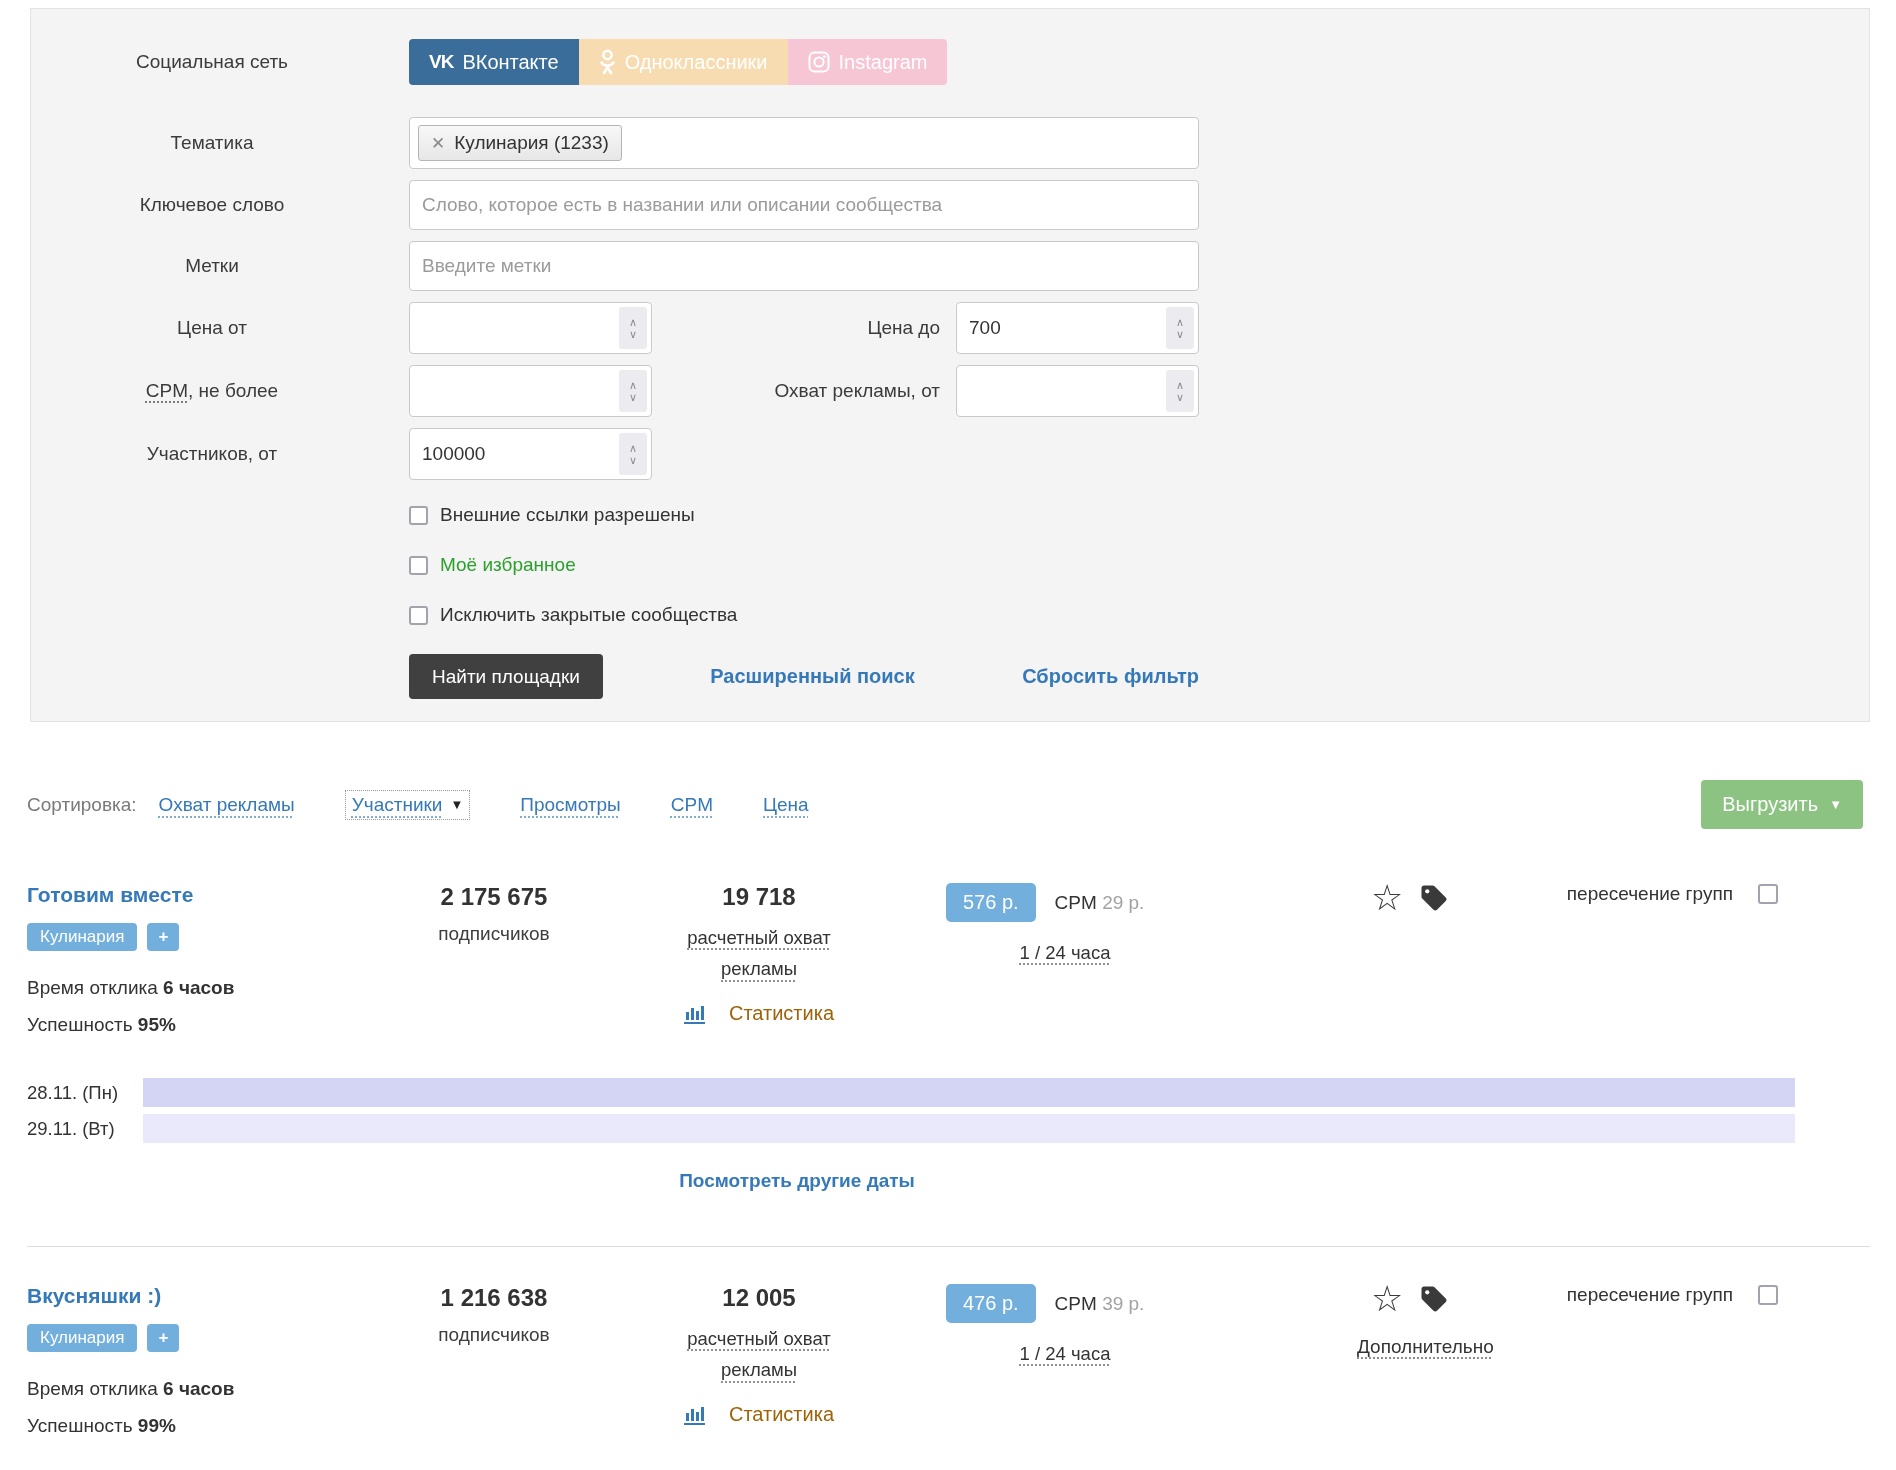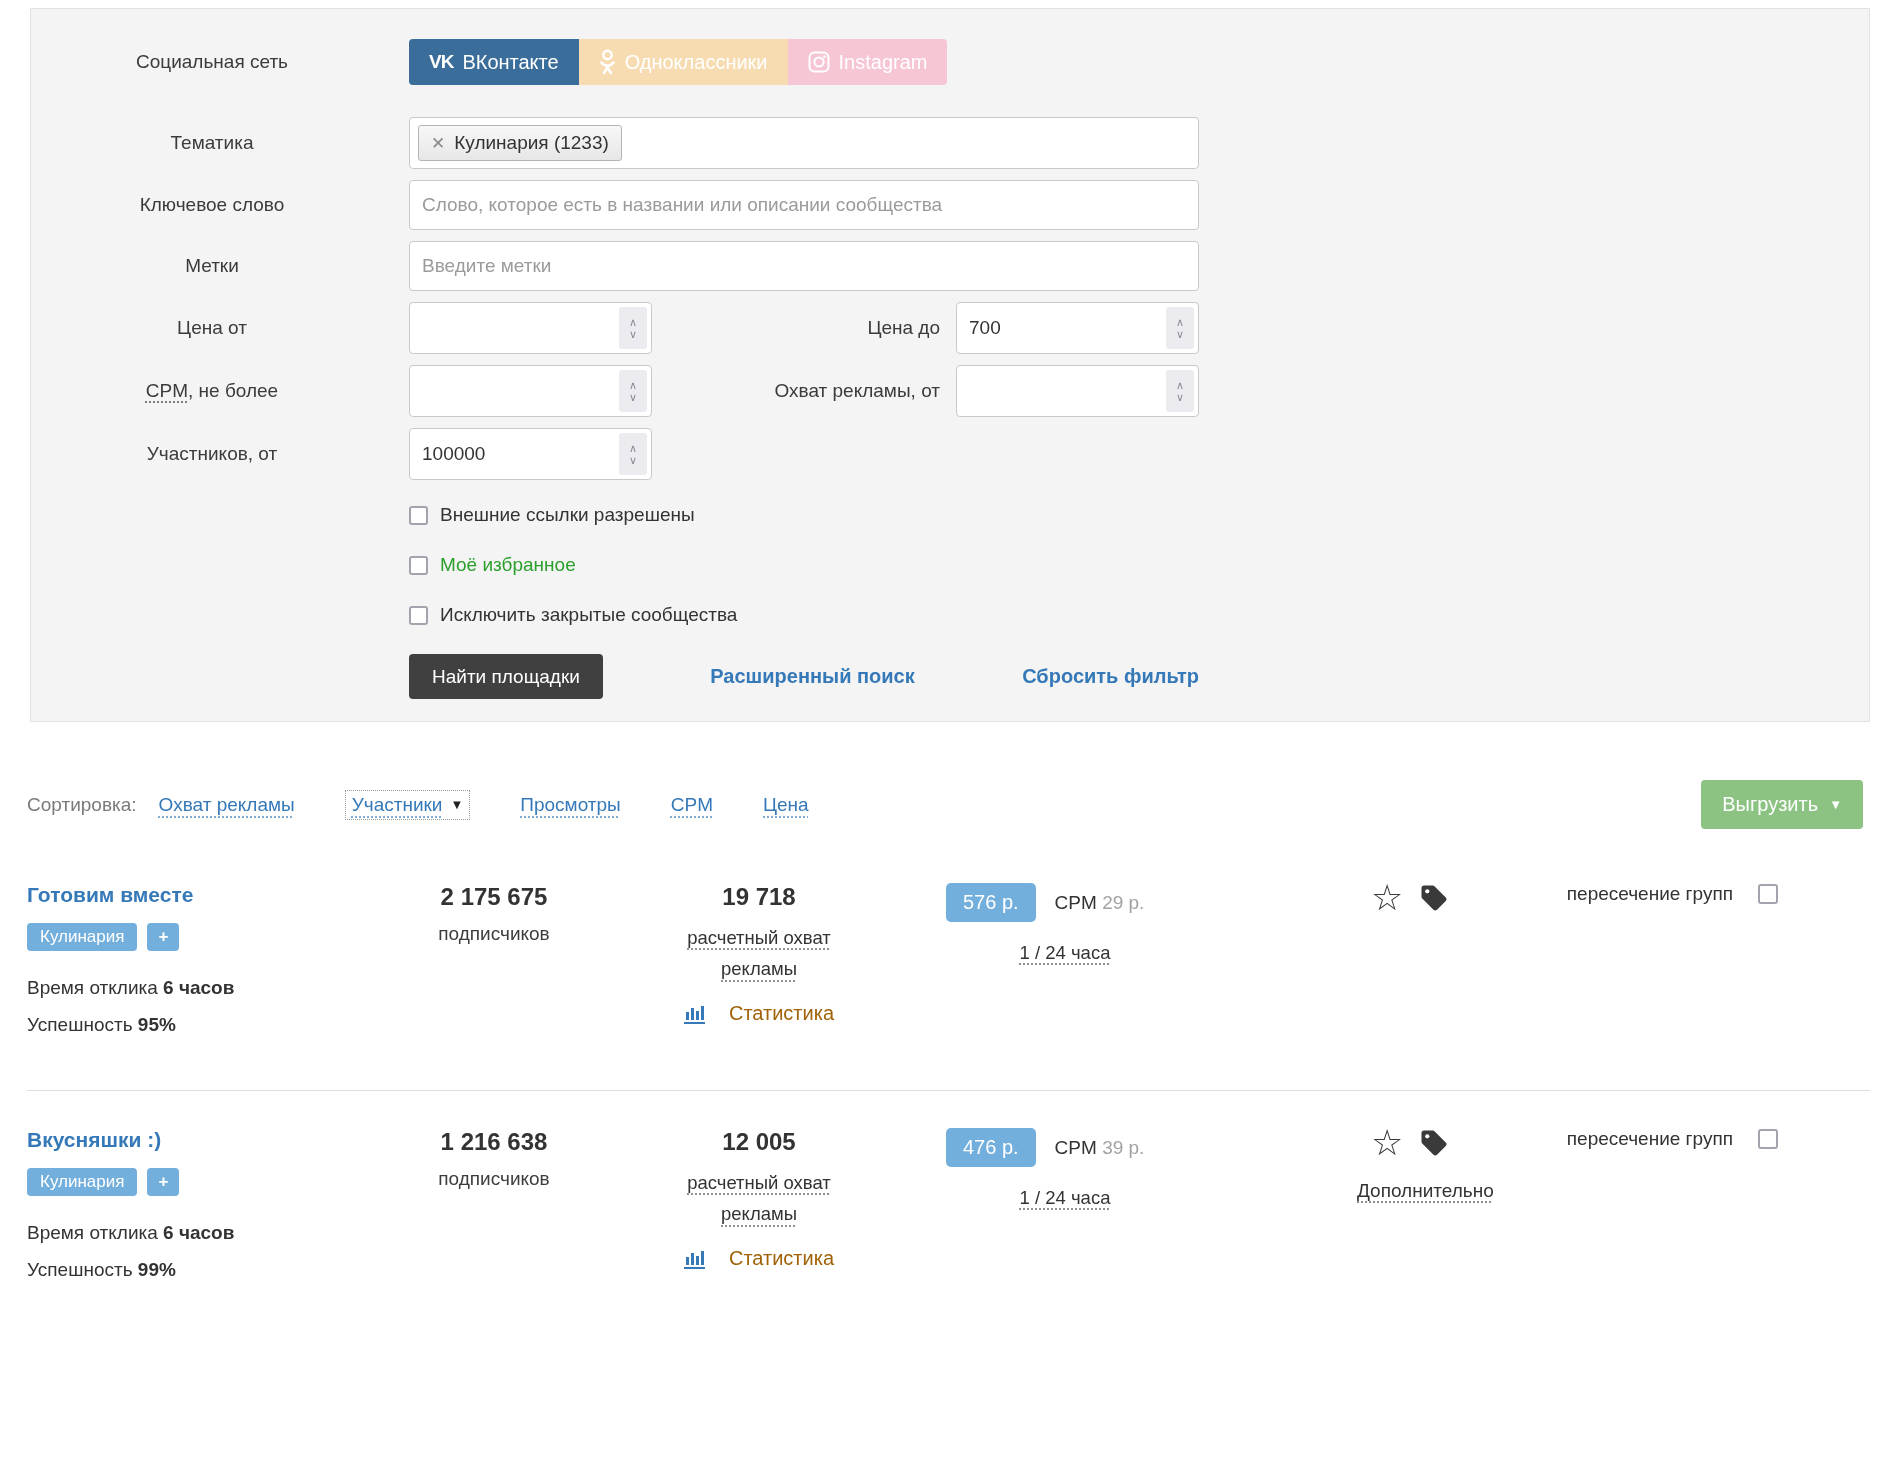--- a/index.html
+++ b/index.html
@@ -335,20 +335,33 @@
           <circle cx="6.6" cy="6.6" r="1.7" fill="#fff"></circle>
         </svg>
       </div>
     </div>
     <div class="intersect-col">
       <span>пересечение групп</span>
       <span class="cb cb-lg"></span>
     </div>
   </div>
 
+  <div class="chart">
+    <div class="chart-row">
+      <span class="chart-date">28.11. (Пн)</span>
+      <div class="chart-bar bar-0"></div>
+    </div>
+    <div class="chart-row">
+      <span class="chart-date">29.11. (Вт)</span>
+      <div class="chart-bar bar-1"></div>
+    </div>
+    <div class="more-dates">
+      <a>Посмотреть другие даты</a>
+    </div>
+  </div>
 </div>
 
 <hr class="row-divider">
 
 <div class="result-block second-row">
   <div class="result-cols">
     <div class="name-col">
       <a class="community-link">Вкусняшки :)</a>
       <div class="chips">
         <span class="cat-chip">Кулинария</span>

